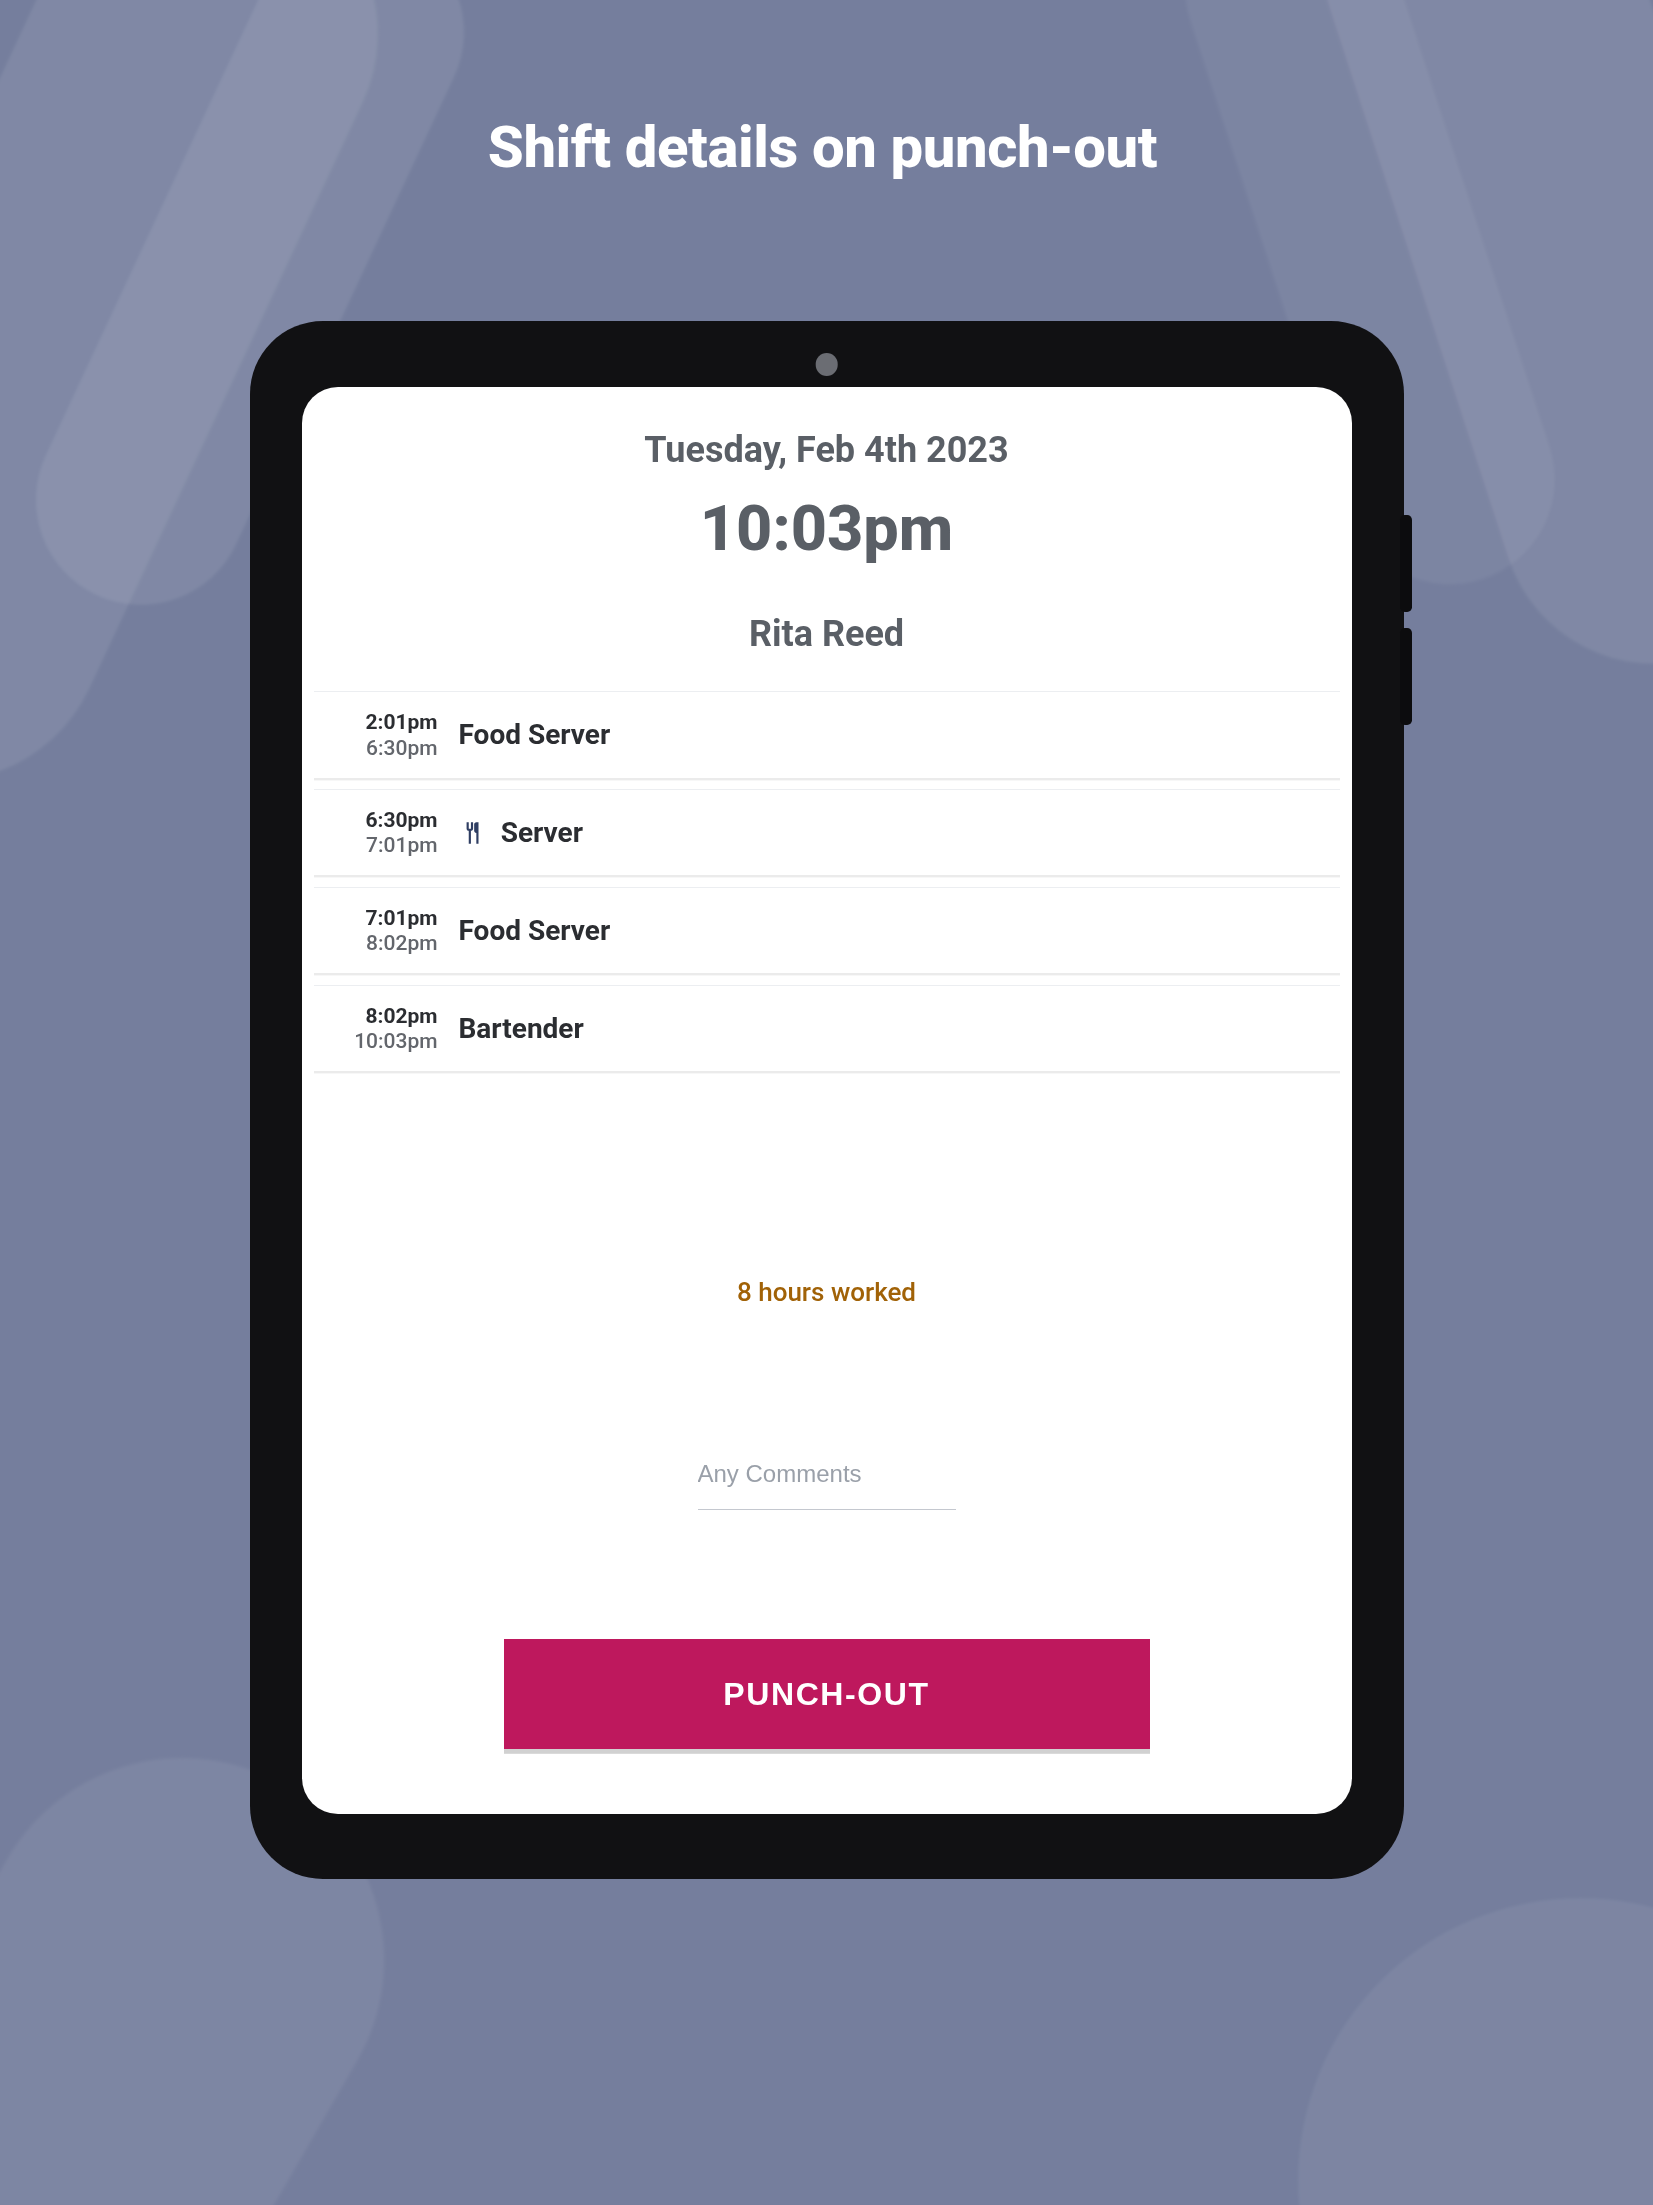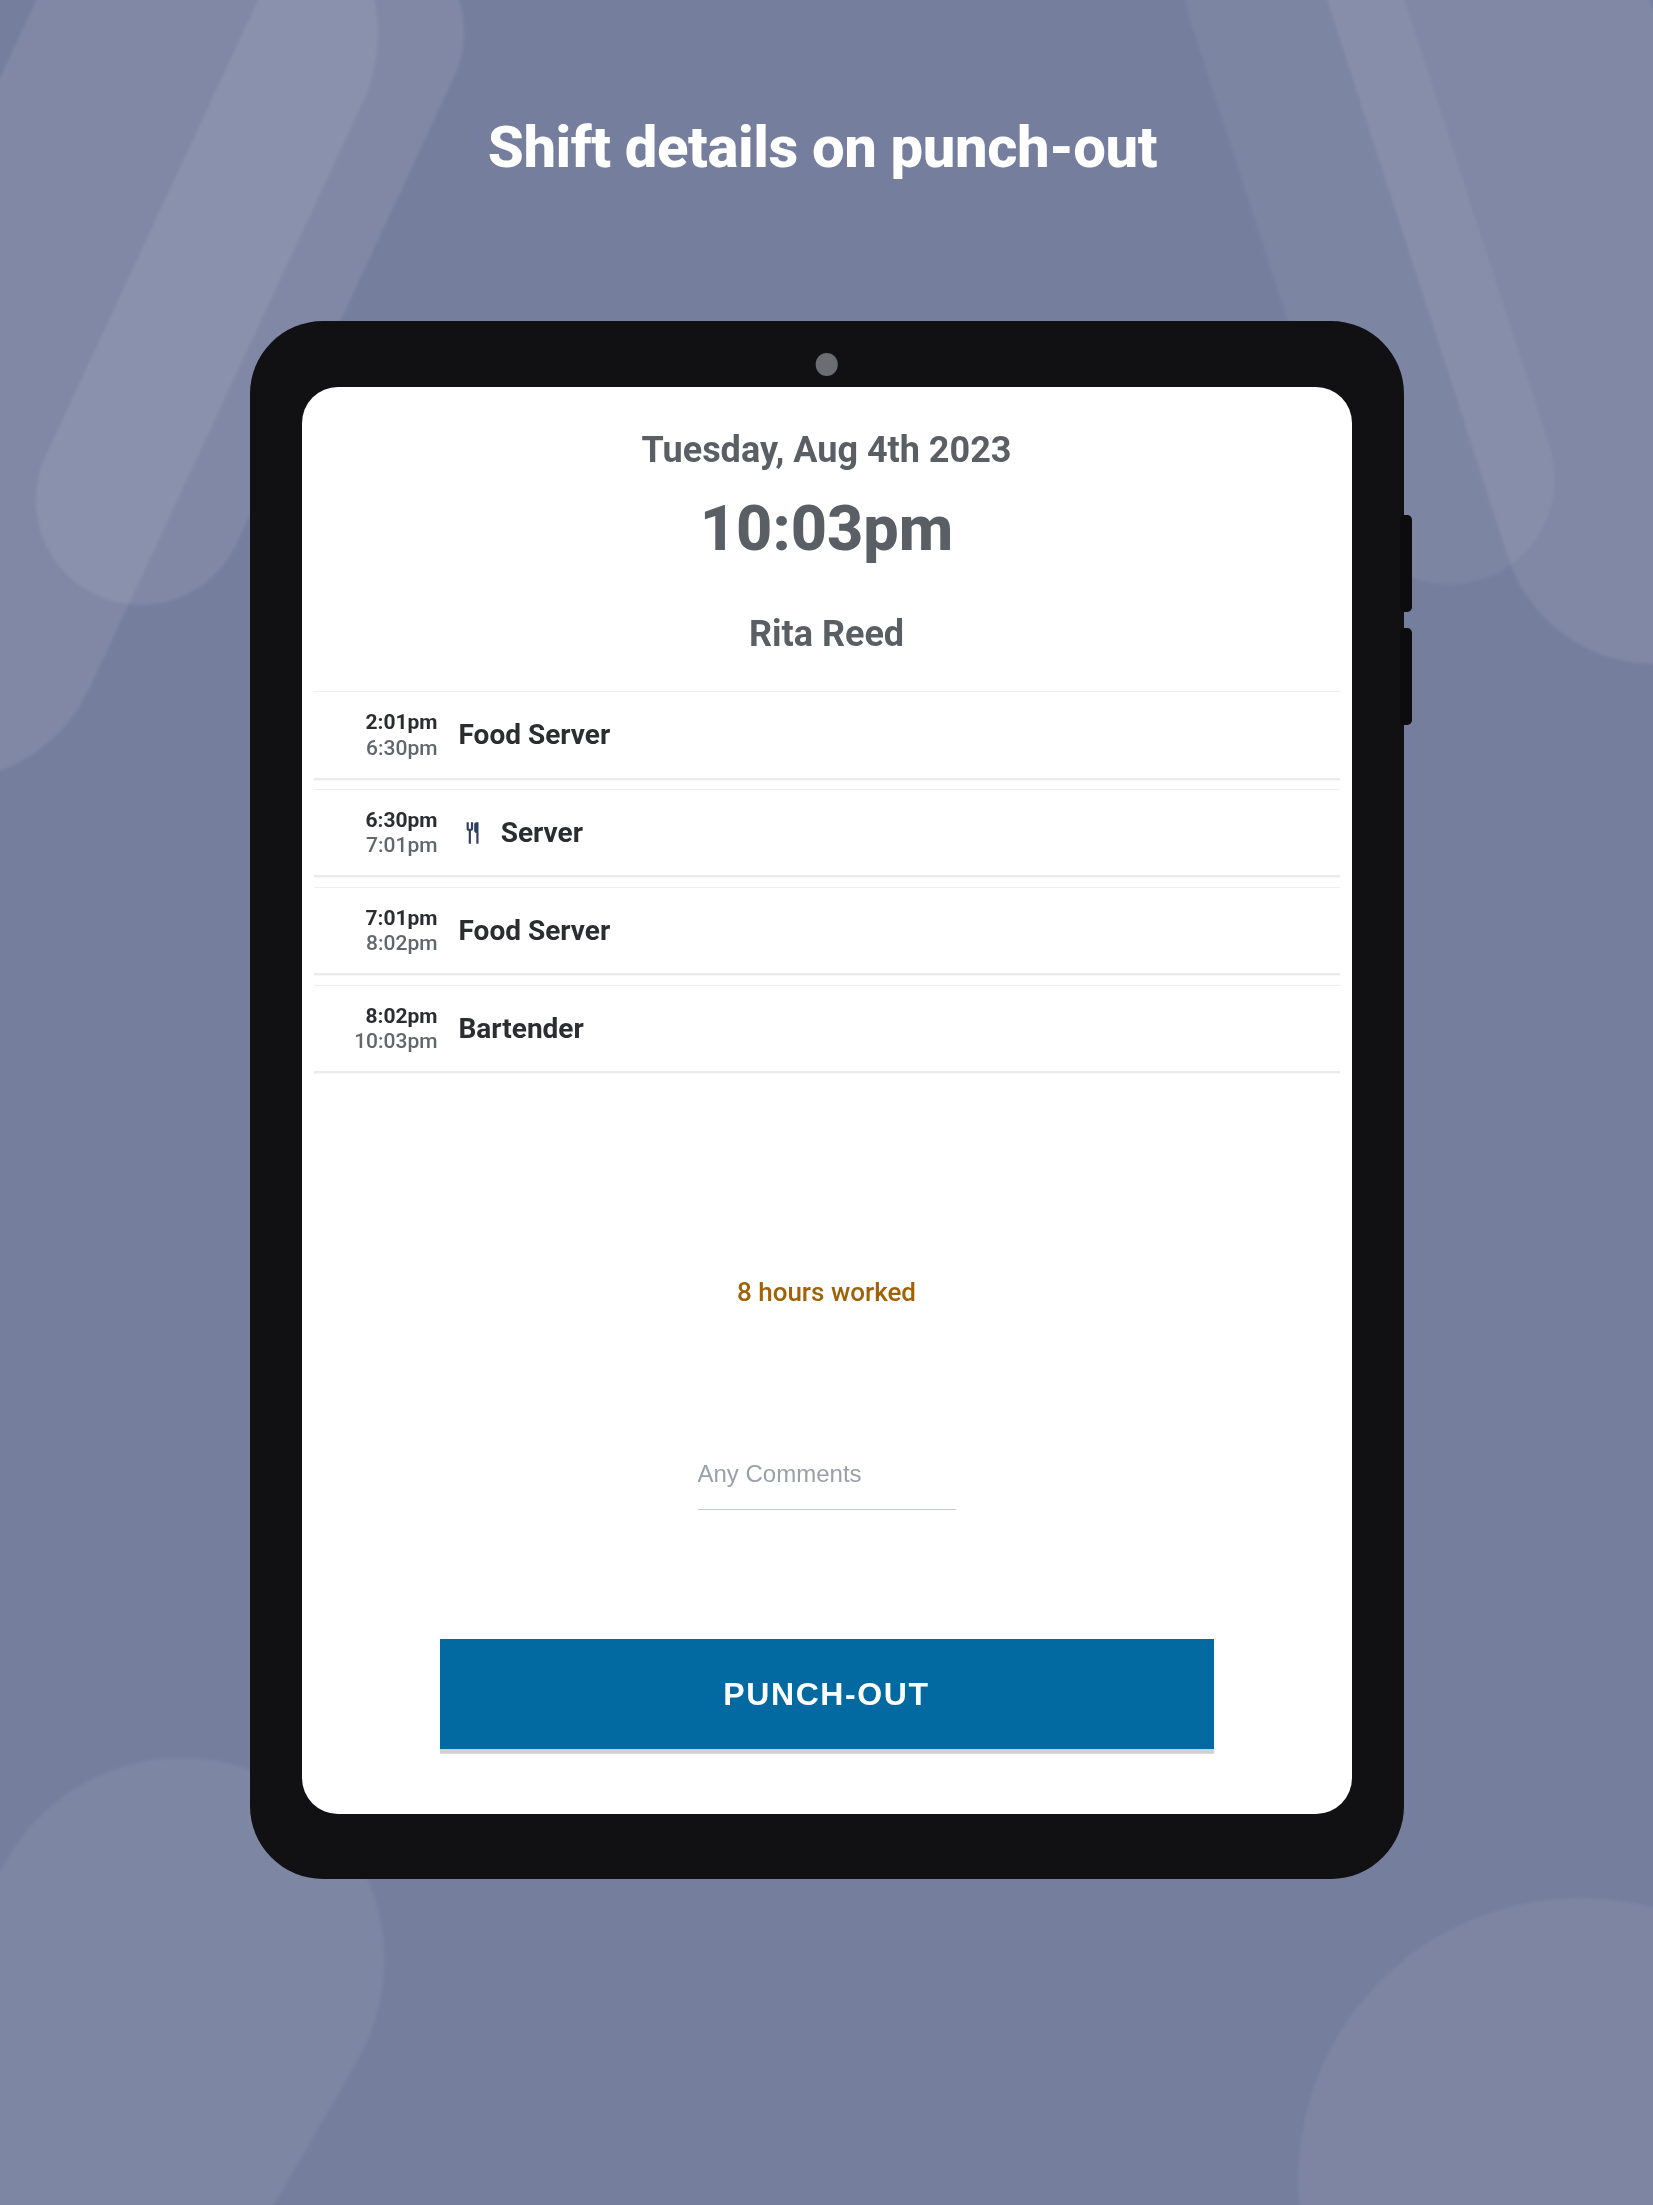--- a/index.html
+++ b/index.html
@@ -171,23 +171,23 @@
     outline: none;
   }
   .comments-field::placeholder {
     color: #9aa0a9;
     font-weight: 500;
   }
 
   .punch-btn {
     margin-top: 129px;
     margin-bottom: 65px;
-    width: 774px;
+    width: 646px;
     height: 110px;
-    background: #0369a1;
+    background: #be185d;
     color: #ffffff;
     border: none;
     font-size: 32px;
     font-weight: 700;
     letter-spacing: 1.6px;
     box-shadow: 0 4.8px 0 rgba(0,0,0,0.18);
     cursor: pointer;
   }
 </style>
 </head>
@@ -203,21 +203,21 @@
 <h1 class="page-title">Shift details on punch-out</h1>
 
 <div class="device">
   <div class="camera"></div>
   <div class="side-btn s1"></div>
   <div class="side-btn s2"></div>
 
   <div class="screen">
 
     <div class="header-area">
-      <div class="date-line">Tuesday, Aug 4th 2023</div>
+      <div class="date-line">Tuesday, Feb 4th 2023</div>
       <div class="time-line">10:03pm</div>
       <div class="user-line">Rita Reed</div>
     </div>
 
     <div class="entries" id="entries">
         <div class="entry">
           <div class="times">
             <div class="start">2:01pm</div>
             <div class="end">6:30pm</div>
           </div>

